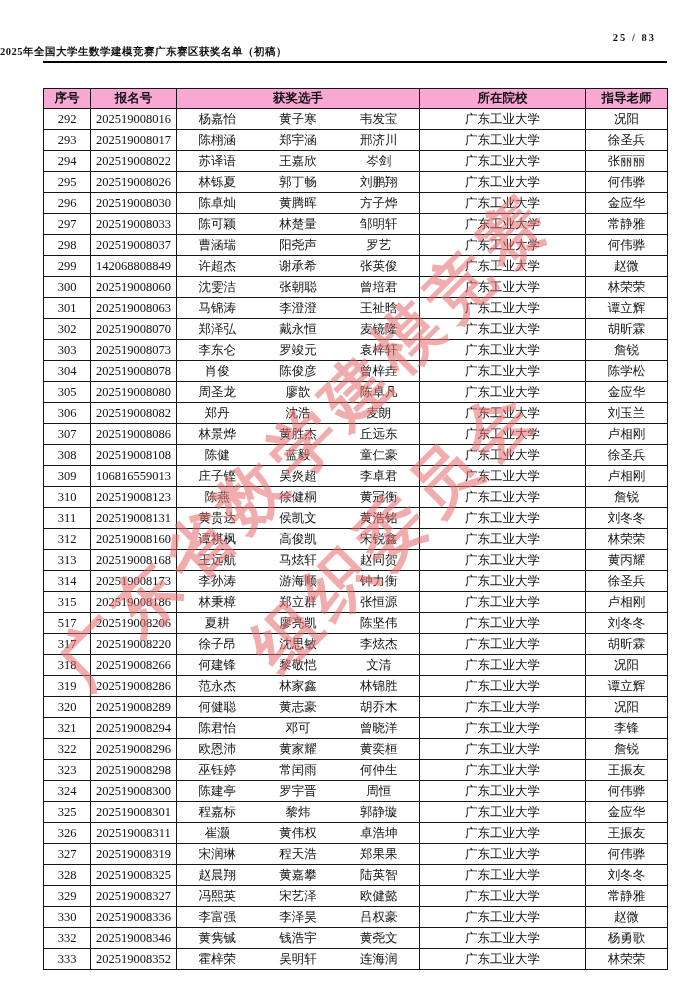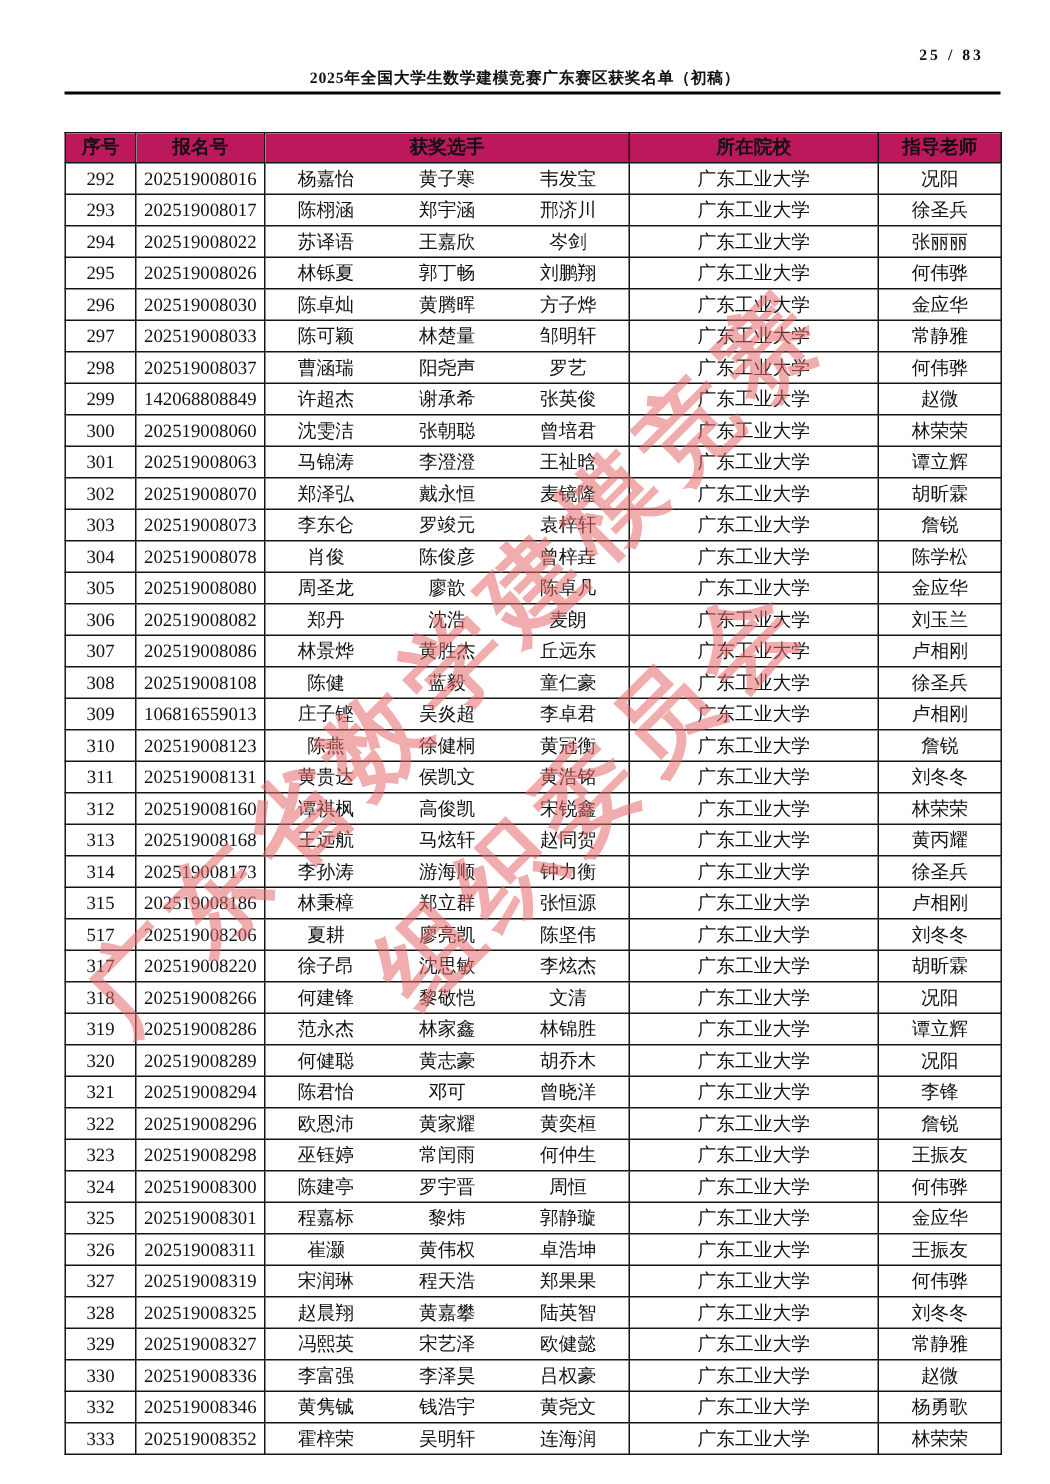--- a/index.html
+++ b/index.html
@@ -7,21 +7,21 @@
     width:700px;height:989px;
     background:#ffffff;
     overflow:hidden;
     position:relative;
     font-family:"Liberation Serif","DejaVu Serif",serif;
     color:#111;
   }
   .page-header{position:absolute;top:0;left:0;width:700px;height:88px;}
   .doc-title{
     position:absolute;top:45px;left:0;width:700px;
-    text-align:center;font-size:10.5px;font-weight:bold;letter-spacing:.5px;
+    font-size:10.5px;font-weight:bold;letter-spacing:.5px;
   }
   .page-num{
     position:absolute;top:32px;right:44px;
     font-size:10.5px;font-weight:bold;letter-spacing:2px;
   }
   .header-rule{
     position:absolute;top:61px;left:43px;width:624px;
     border-top:2px solid #000;
   }
   .award-table{
@@ -34,21 +34,21 @@
   .award-table th,.award-table td{
     border:1.4px solid #151515;
     padding:0;
     height:20px;
     text-align:center;
     vertical-align:middle;
     white-space:nowrap;
     overflow:hidden;
   }
   .award-table th{
-    background:#be185d;
+    background:#f9a8d4;
     font-weight:bold;
     height:19px;
   }
   .col-no{width:47px;}
   .col-reg{width:86px;}
   .col-members{width:243px;}
   .col-school{width:166px;}
   .col-teacher{width:82px;}
   .members-wrap{display:flex;width:100%;}
   .member{flex:1 1 33%;text-align:center;}

